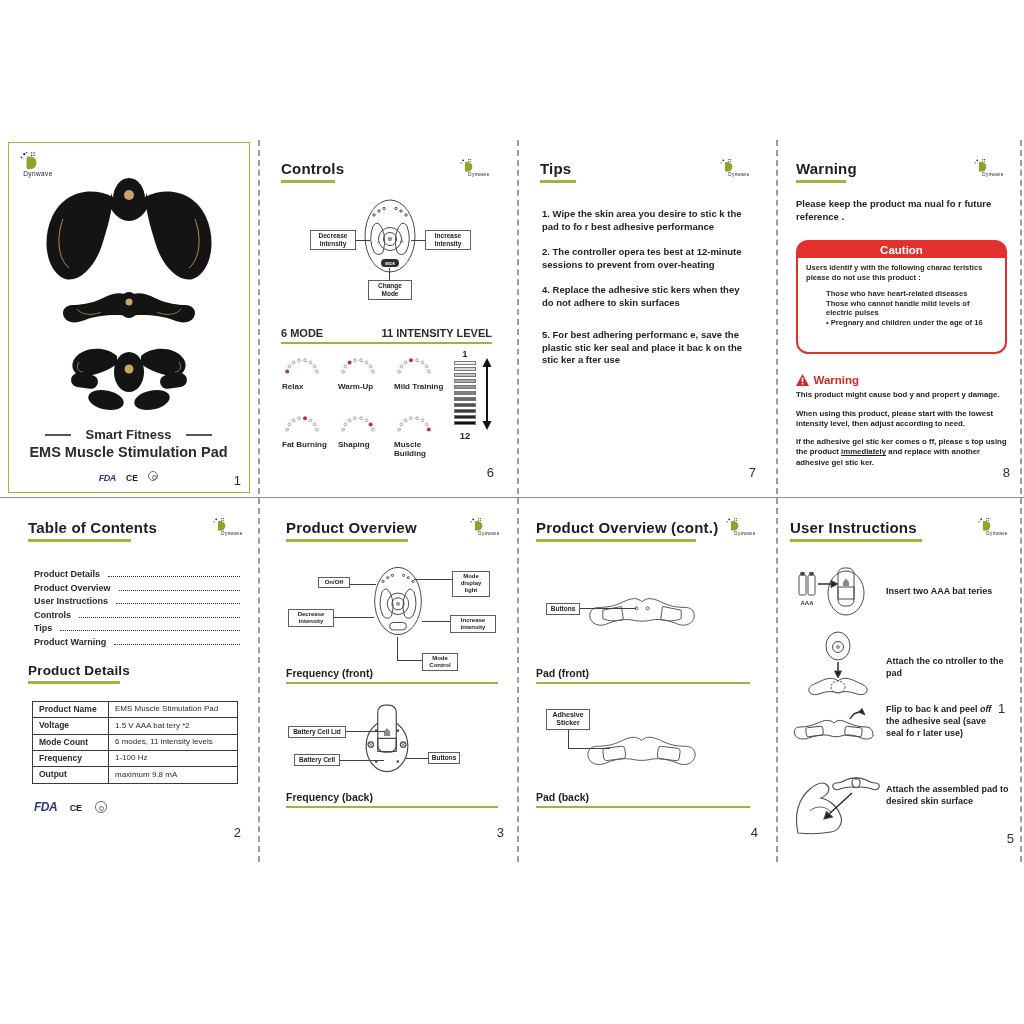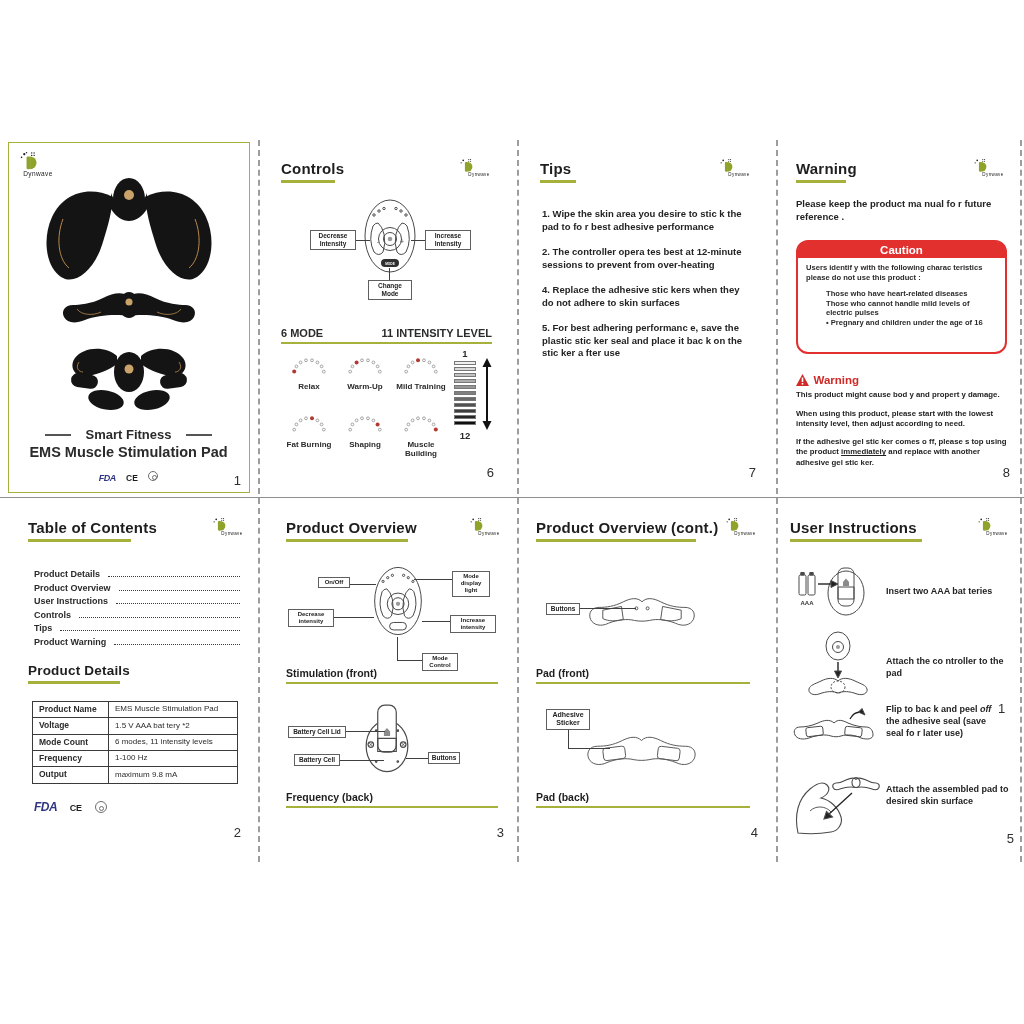--- a/index.html
+++ b/index.html
@@ -14,21 +14,21 @@
   .thinrule{position:absolute;height:2px;background:#a6b13b}
   .cap{font-weight:bold;font-size:10.5px;color:#1e1e1e;white-space:nowrap}
   .pageno{position:absolute;font-size:13px;color:#2e2e2e}
   .lblbox{position:absolute;border:1px solid #5f5f5f;background:#fff;font-size:6.5px;font-weight:bold;line-height:1.2;padding:1px 2px;text-align:center;color:#222}
   .cline{position:absolute;background:#3f3f3f}
   .body-t{font-size:9.5px;font-weight:bold;line-height:1.32;color:#232323}
   .logo{position:absolute;width:42px;text-align:center}
   .logo .brandname{font-size:6.5px;color:#1c1c1c;letter-spacing:.4px;margin-top:-1px}
   svg{display:block}
   .diag *{vector-effect:non-scaling-stroke}
-  .modecell{position:absolute;width:54px;text-align:center}
+  .modecell{position:absolute;width:54px;text-align:left}
   .modecell .mlabel{font-size:8px;font-weight:bold;line-height:1.1;margin-top:1px}
   .modeicon{display:inline-block}
   .ibar{width:22px;height:4.2px;margin-bottom:1.8px;border:0.5px solid #777}
   .tocrow{display:flex;align-items:flex-end;margin-bottom:3.5px}
   .tocrow .tlabel{font-size:9px;font-weight:bold;white-space:nowrap}
   .tocrow .leader{flex:1;border-bottom:1.6px dotted #3a3a3a;margin:0 2px 2px 8px;height:1px}
   table.pd{border-collapse:collapse}
   table.pd td{border:1.2px solid #3a3a3a;padding:3px 6px;font-size:8px;line-height:1.1}
   table.pd td.k{font-weight:bold;font-size:8.5px;width:76px}
   .caution{position:absolute;border:2.5px solid #e2302f;border-radius:12px;background:#fff}
@@ -283,21 +283,21 @@
           <rect x="15.3" y="0.2" width="1.4" height="6.6" fill="#fff"></rect>
           <rect x="12.7" y="2.8" width="6.6" height="1.4" fill="#fff"></rect>
           <circle cx="6.5" cy="3.5" r="1.2" fill="#1c1c1c"></circle>
           <circle cx="3.5" cy="7" r="0.9" fill="#1c1c1c"></circle>
         </svg>
       <div class="brandname" style="font-size:4.5px">Dynwave</div>
     </div>
     <div class="abs" style="left:14px;top:58px;width:202px">
       <p class="body-t" style="margin-bottom:13px">1. Wipe the skin area you desire to stic k the pad to fo r best adhesive performance</p>
       <p class="body-t" style="margin-bottom:13px">2. The controller opera tes best at 12-minute sessions to prevent from over-heating</p>
-      <p class="body-t" style="margin-bottom:13px">4. Replace the adhesive stic kers when they do not adhere to skin surfaces</p>
+      <p class="body-t" style="margin-bottom:20px">4. Replace the adhesive stic kers when they do not adhere to skin surfaces</p>
       <p class="body-t">5. For best adhering performanc e, save the plastic stic ker seal and place it bac k on the stic ker a fter use</p>
     </div>
     <div class="pageno" style="right:10px;top:315px">7</div>
   </div>
 
   <div class="panel" style="left:788px;top:150px;width:230px;height:340px">
     <div class="abs" style="left:8px;top:10px">
       <div class="h1">Warning</div>
       <div class="rule" style="width:50px"></div>
     </div>
@@ -461,21 +461,21 @@
     <div class="lblbox" style="left:6px;top:104px;width:46px;font-size:6px">Decrease intensity</div>
     <div class="lblbox" style="left:168px;top:110px;width:46px;font-size:6px">Increase intensity</div>
     <div class="lblbox" style="left:140px;top:148px;width:36px;font-size:6px">Mode Control</div>
     <div class="cline" style="left:68px;top:79px;width:26px;height:1px"></div>
     <div class="cline" style="left:132px;top:74px;width:38px;height:1px"></div>
     <div class="cline" style="left:52px;top:112px;width:40px;height:1px"></div>
     <div class="cline" style="left:140px;top:116px;width:28px;height:1px"></div>
     <div class="cline" style="left:115px;top:132px;width:1px;height:23px"></div>
     <div class="cline" style="left:115px;top:155px;width:25px;height:1px"></div>
 
-    <div class="abs cap" style="left:4px;top:162px">Stimulation (front)</div>
+    <div class="abs cap" style="left:4px;top:162px">Frequency (front)</div>
     <div class="thinrule" style="left:4px;top:177px;width:212px"></div>
 
     <svg class="diag" style="position:absolute;left:78px;top:196px" width="54" height="74" viewBox="0 0 70 95" fill="none" stroke="#4a4a4a" stroke-width="1.2">
       <ellipse cx="35" cy="58" rx="27" ry="33"></ellipse>
       <rect x="23" y="5" width="24" height="61" rx="9" fill="#fff"></rect>
       <path d="M31,39 l4,-4.5 l4,4.5 v6 h-8 z" fill="#8a8a8a" stroke="none"></path>
       <rect x="23" y="48" width="24" height="17"></rect>
       <circle cx="14" cy="56" r="3.6"></circle>
         <path d="M11.8,53.8 l4.4,4.4 M16.2,53.8 l-4.4,4.4" stroke-width="0.8"></path>
       <circle cx="56" cy="56" r="3.6"></circle>

